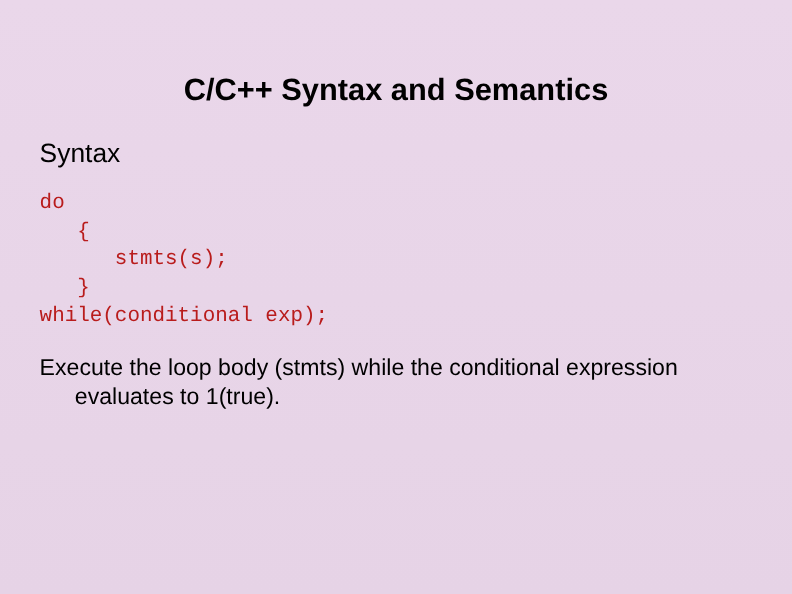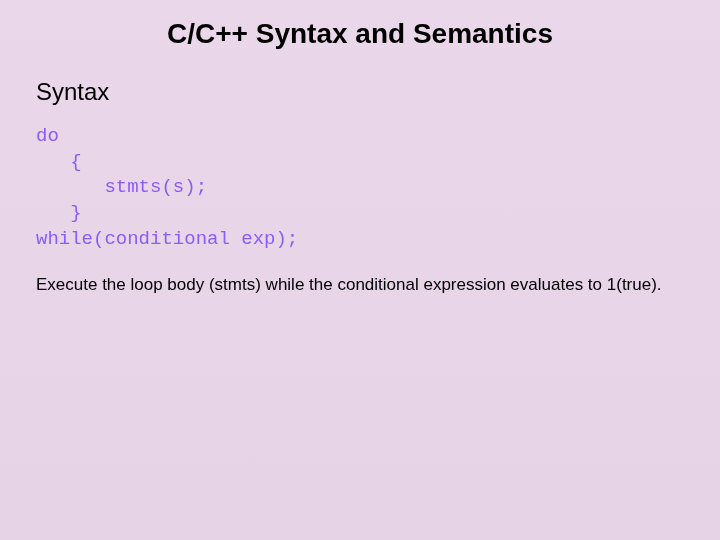--- a/index.html
+++ b/index.html
@@ -11,20 +11,21 @@
     background: linear-gradient(to bottom, #ead7ea 0%, #e6d3e6 100%);
     font-family: Arial, Helvetica, sans-serif;
     color: #000;
     overflow: hidden;
   }
   .slide {
     width: 720px;
     height: 444px;
     box-sizing: border-box;
     padding: 18px 36px 20px 36px;
+    margin-top: 48px;
   }
   .title {
     font-size: 28px;
     font-weight: bold;
     text-align: center;
     margin: 0 0 28px 0;
   }
   .section-line {
     font-size: 19px;
     margin: 8px 0 26px 0;
@@ -32,27 +33,27 @@
   .underline {
     text-decoration: underline;
   }
   .label {
     font-size: 24px;
     margin: 10px 0 18px 0;
   }
   .code {
     font-family: "Courier New", Courier, monospace;
     font-size: 19px;
-    color: #8b5cf6;
+    color: #b91c1c;
     white-space: pre;
     line-height: 1.35;
     margin: 0 0 22px 0;
   }
   .semantics-text {
-    font-size: 17px;
+    font-size: 21px;
     line-height: 1.25;
     margin: 10px 0 0 0;
     padding-left: 32px;
     text-indent: -32px;
     max-width: 620px;
   }
 </style>
 </head>
 <body>
 

